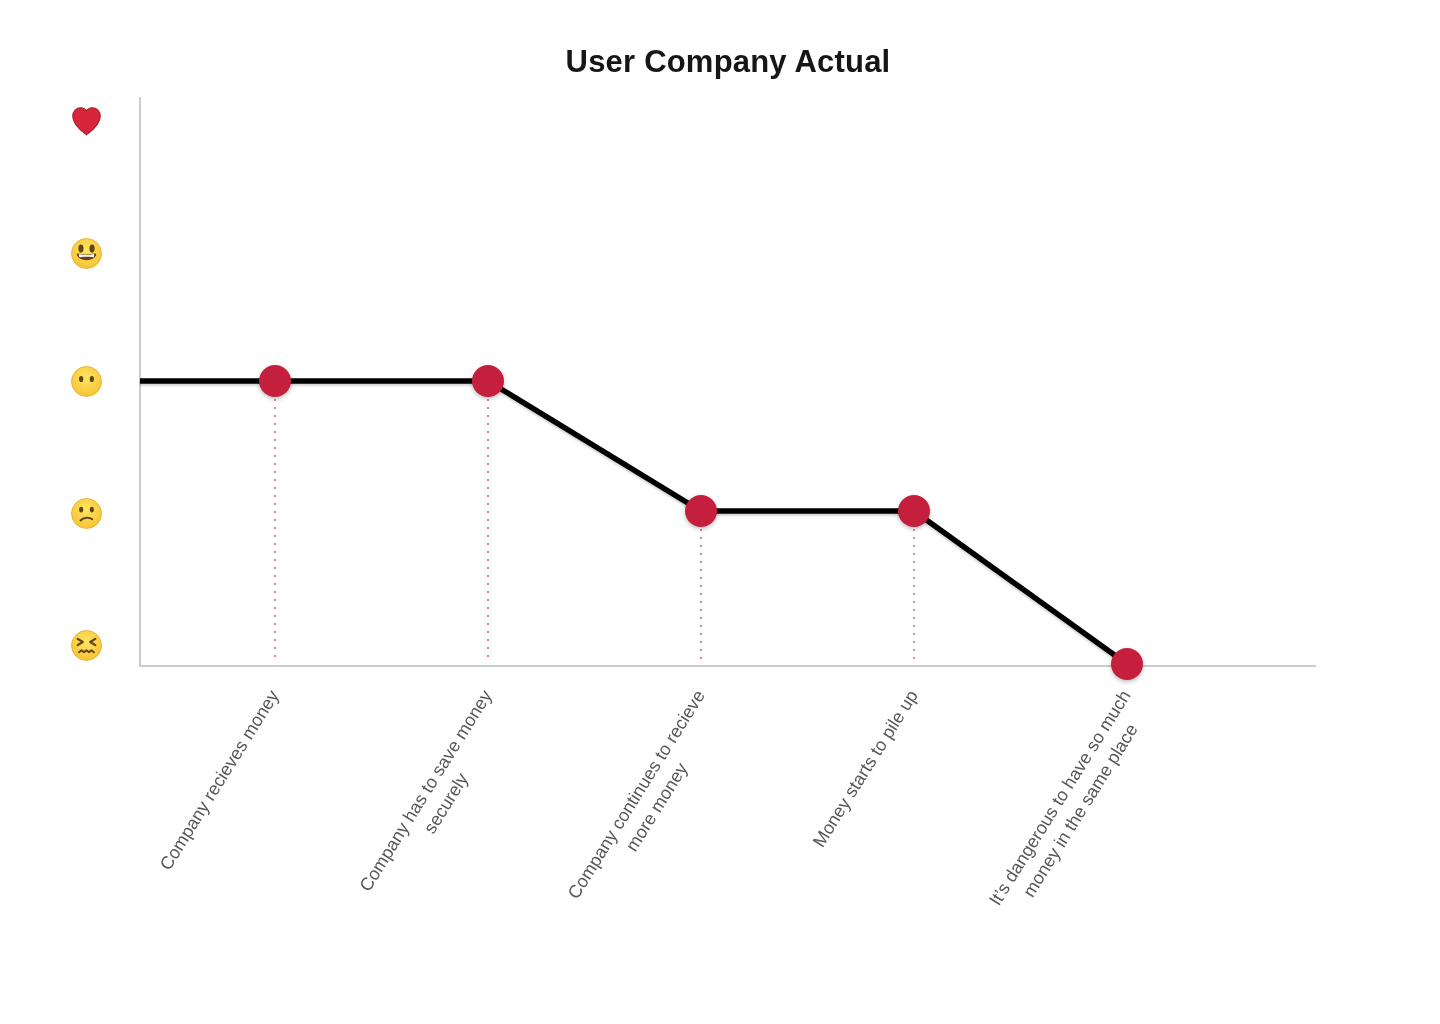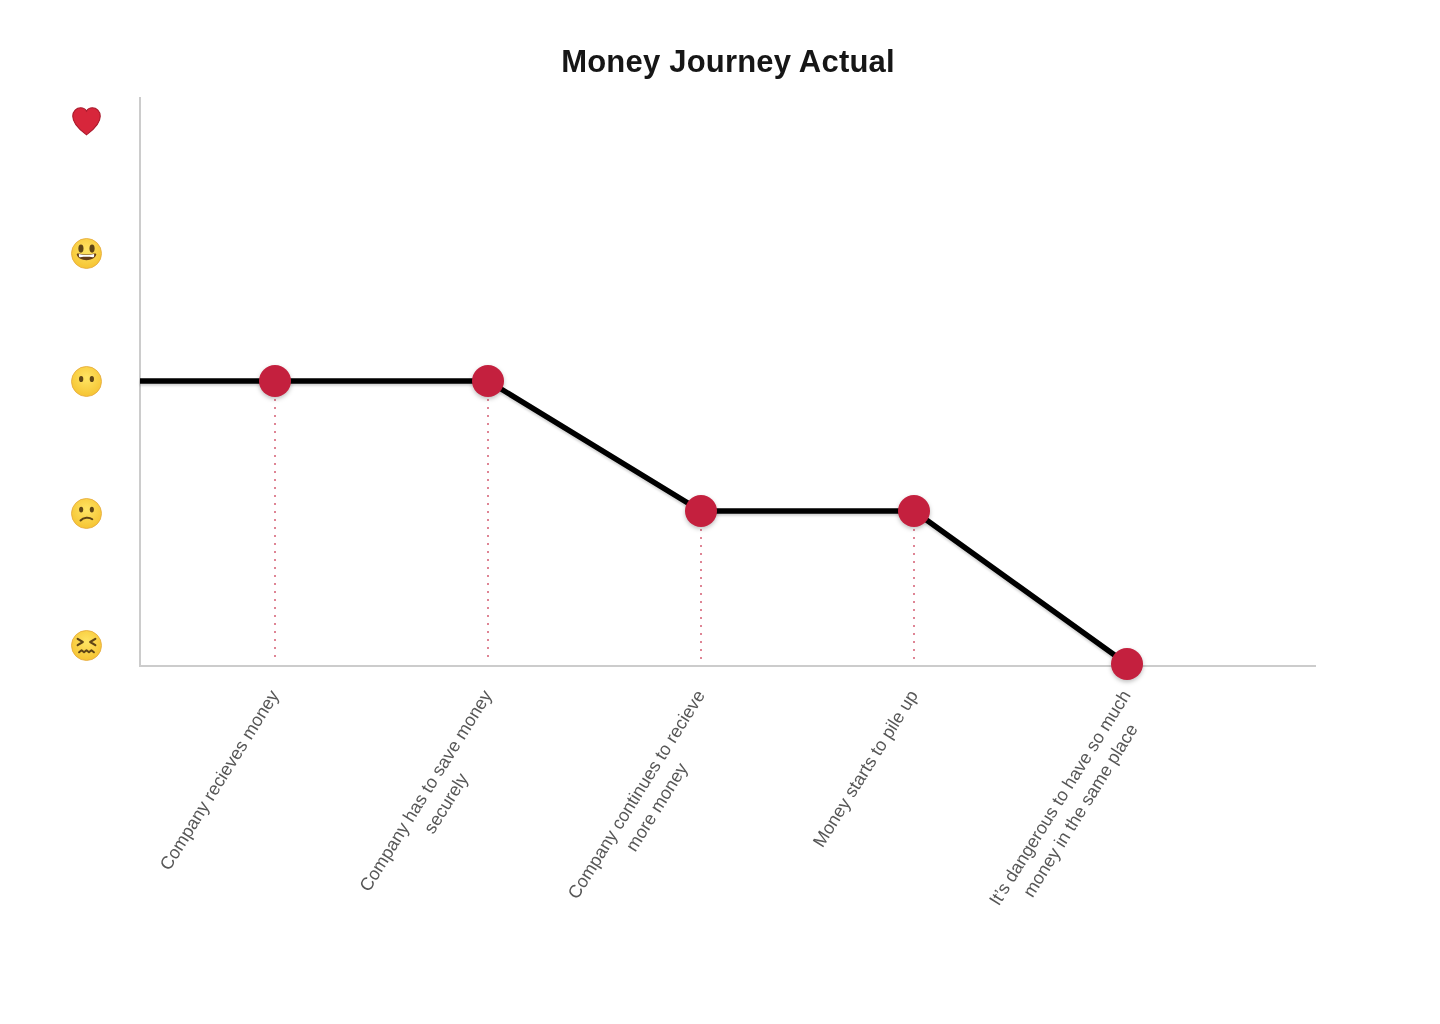--- a/index.html
+++ b/index.html
@@ -42,21 +42,21 @@
     line-height:1.32;
     transform:rotate(-58deg);
     transform-origin:100% 0;
   }
 </style>
 </head>
 <body>
 
 <div class="stage">
 
-  <div class="chart-title">Money Journey Actual</div>
+  <div class="chart-title">User Company Actual</div>
 
   <svg id="plot" class="plot-svg" width="1440" height="1024" viewBox="0 0 1440 1024">
       <line x1="140" y1="97" x2="140" y2="667" stroke="#CCCCCC" stroke-width="2"></line>
       <line x1="139" y1="666" x2="1316" y2="666" stroke="#CCCCCC" stroke-width="2"></line>
       <line x1="275" y1="399" x2="275" y2="663" stroke="rgba(196,32,62,0.55)" stroke-width="2" stroke-dasharray="2 6"></line>
       <line x1="488" y1="399" x2="488" y2="663" stroke="rgba(196,32,62,0.55)" stroke-width="2" stroke-dasharray="2 6"></line>
       <line x1="701" y1="529" x2="701" y2="663" stroke="rgba(196,32,62,0.55)" stroke-width="2" stroke-dasharray="2 6"></line>
       <line x1="914" y1="529" x2="914" y2="663" stroke="rgba(196,32,62,0.55)" stroke-width="2" stroke-dasharray="2 6"></line>
       <polyline class="journey-line" points="140,381 275,381 488,381 701,511 914,511 1127,664" fill="none" stroke="#000000" stroke-width="5.5" stroke-linejoin="round"></polyline>
       <circle class="journey-dot" cx="275" cy="381" r="16" fill="#C4203E"></circle>

